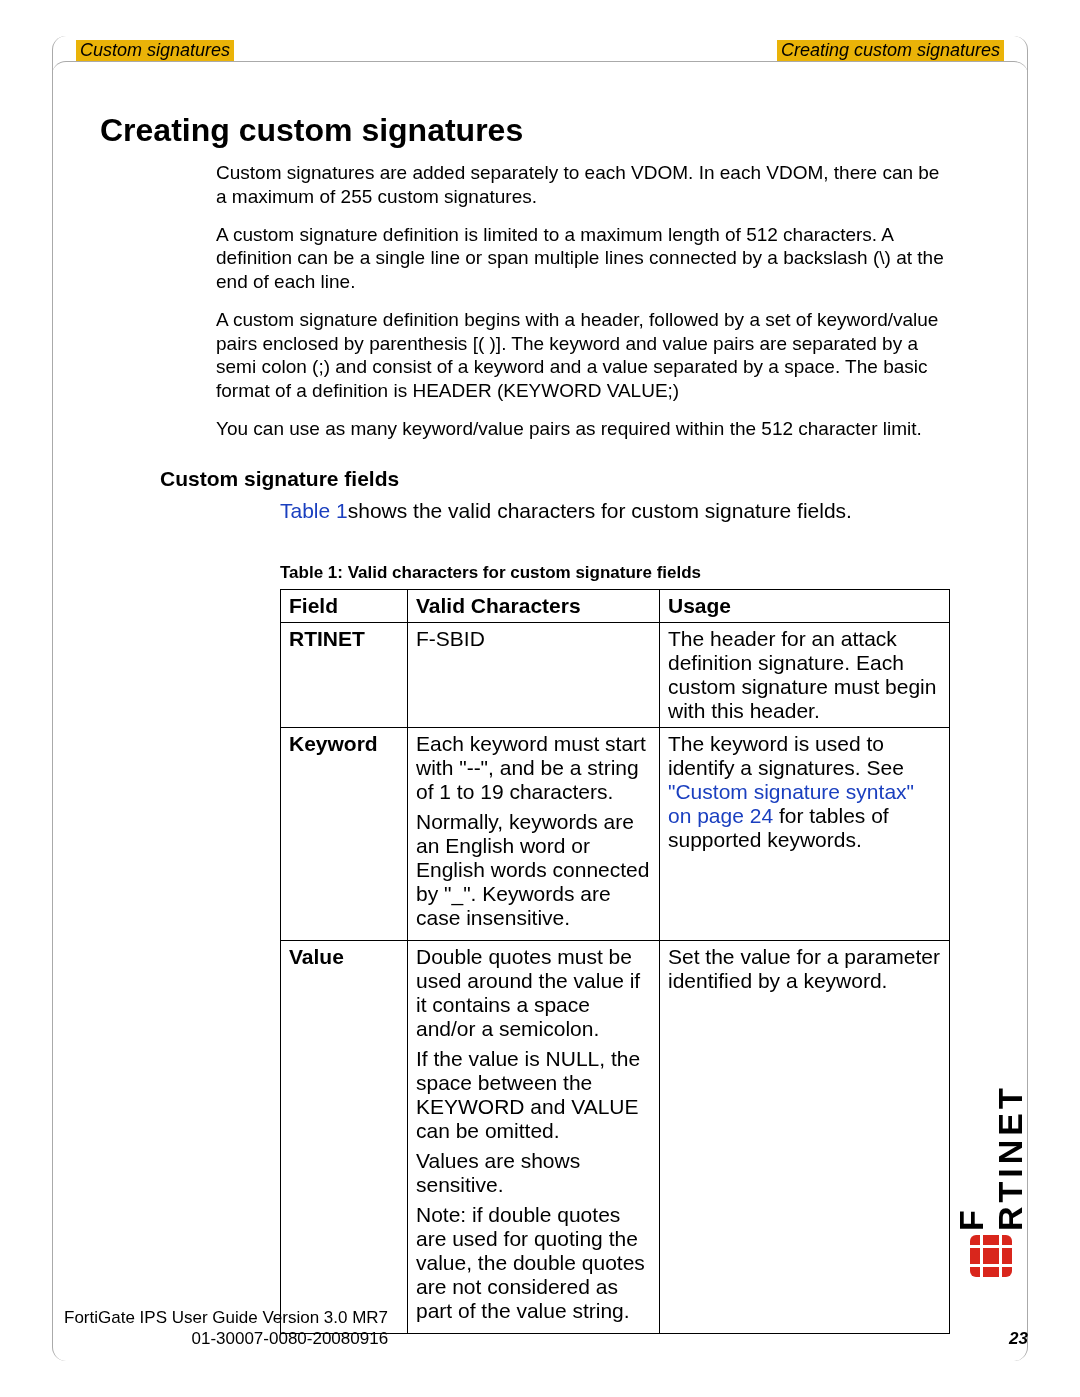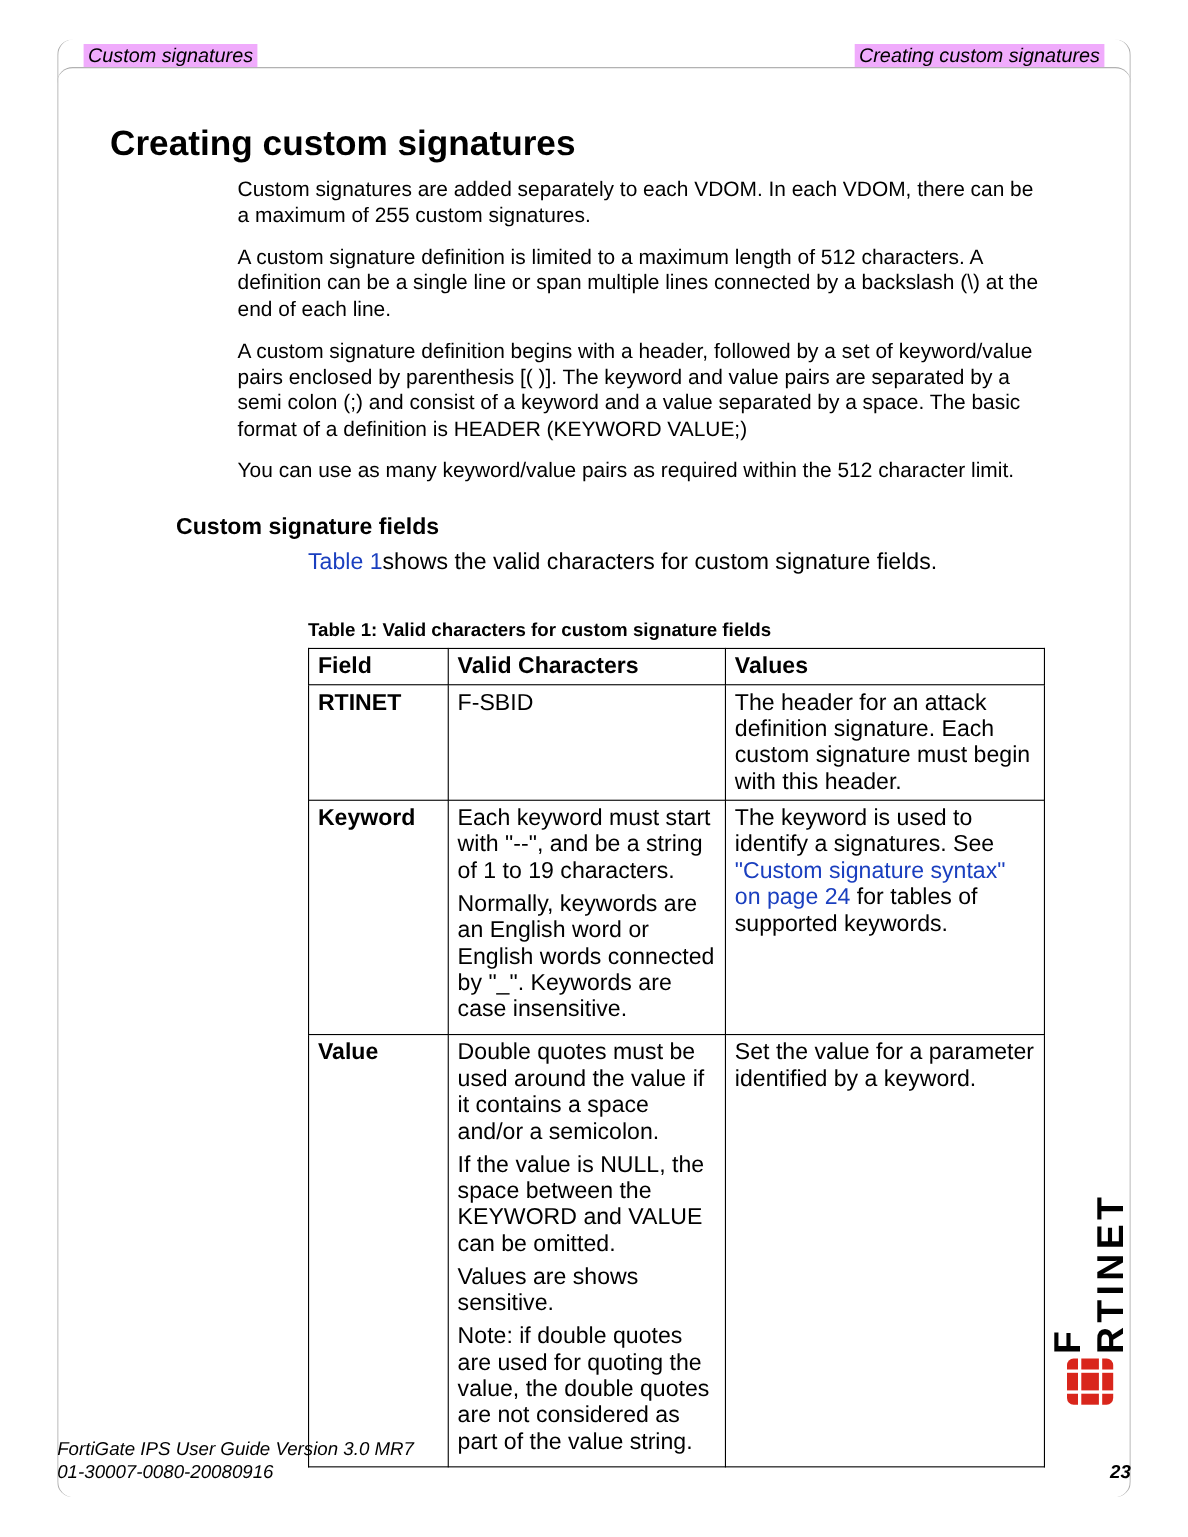--- a/index.html
+++ b/index.html
@@ -41,21 +41,21 @@
     border-top: 1px solid #aaa;
     border-top-left-radius: 14px;
     border-top-right-radius: 14px;
   }
   .running-left, .running-right {
     position: absolute;
     top: 40px;
     font-style: italic;
     font-size: 18px;
     color: #000;
-    background: #f0abfc;
+    background: #eab308;
     padding: 0 4px;
   }
   .running-left { left: 76px; }
   .running-right { right: 76px; text-align: right; }
 
   .content {
     position: absolute;
     left: 100px;
     right: 130px;
     top: 112px;
@@ -108,23 +108,23 @@
 
   .footer {
     position: absolute;
     left: 52px;
     right: 52px;
     bottom: 48px;
     font-size: 17px;
   }
   .footer-left {
     position: absolute;
-    left: 0;
+    left: 12px;
     bottom: 0;
-    font-style: italic;
+    text-align: right;
   }
   .footer-left div { line-height: 1.25; }
   .footer-right {
     position: absolute;
     right: 0;
     bottom: 0;
     font-style: italic;
     font-weight: bold;
   }
 
@@ -193,21 +193,21 @@
       <span class="ref-link">Table 1</span><span>shows the valid characters for custom signature fields.</span>
     </div>
 
     <div class="table-caption">Table 1: Valid characters for custom signature fields</div>
 
     <table class="sig-table">
       <thead>
         <tr>
           <th class="col-field">Field</th>
           <th class="col-valid">Valid Characters</th>
-          <th>Values</th>
+          <th>Usage</th>
         </tr>
       </thead>
       <tbody>
         <tr>
           <td class="col-field">RTINET</td>
           <td class="cell-sub">
             <p>F-SBID</p>
           </td>
           <td class="cell-sub">
             <span>The header for an attack definition signature. Each custom signature must begin with this header.</span>

